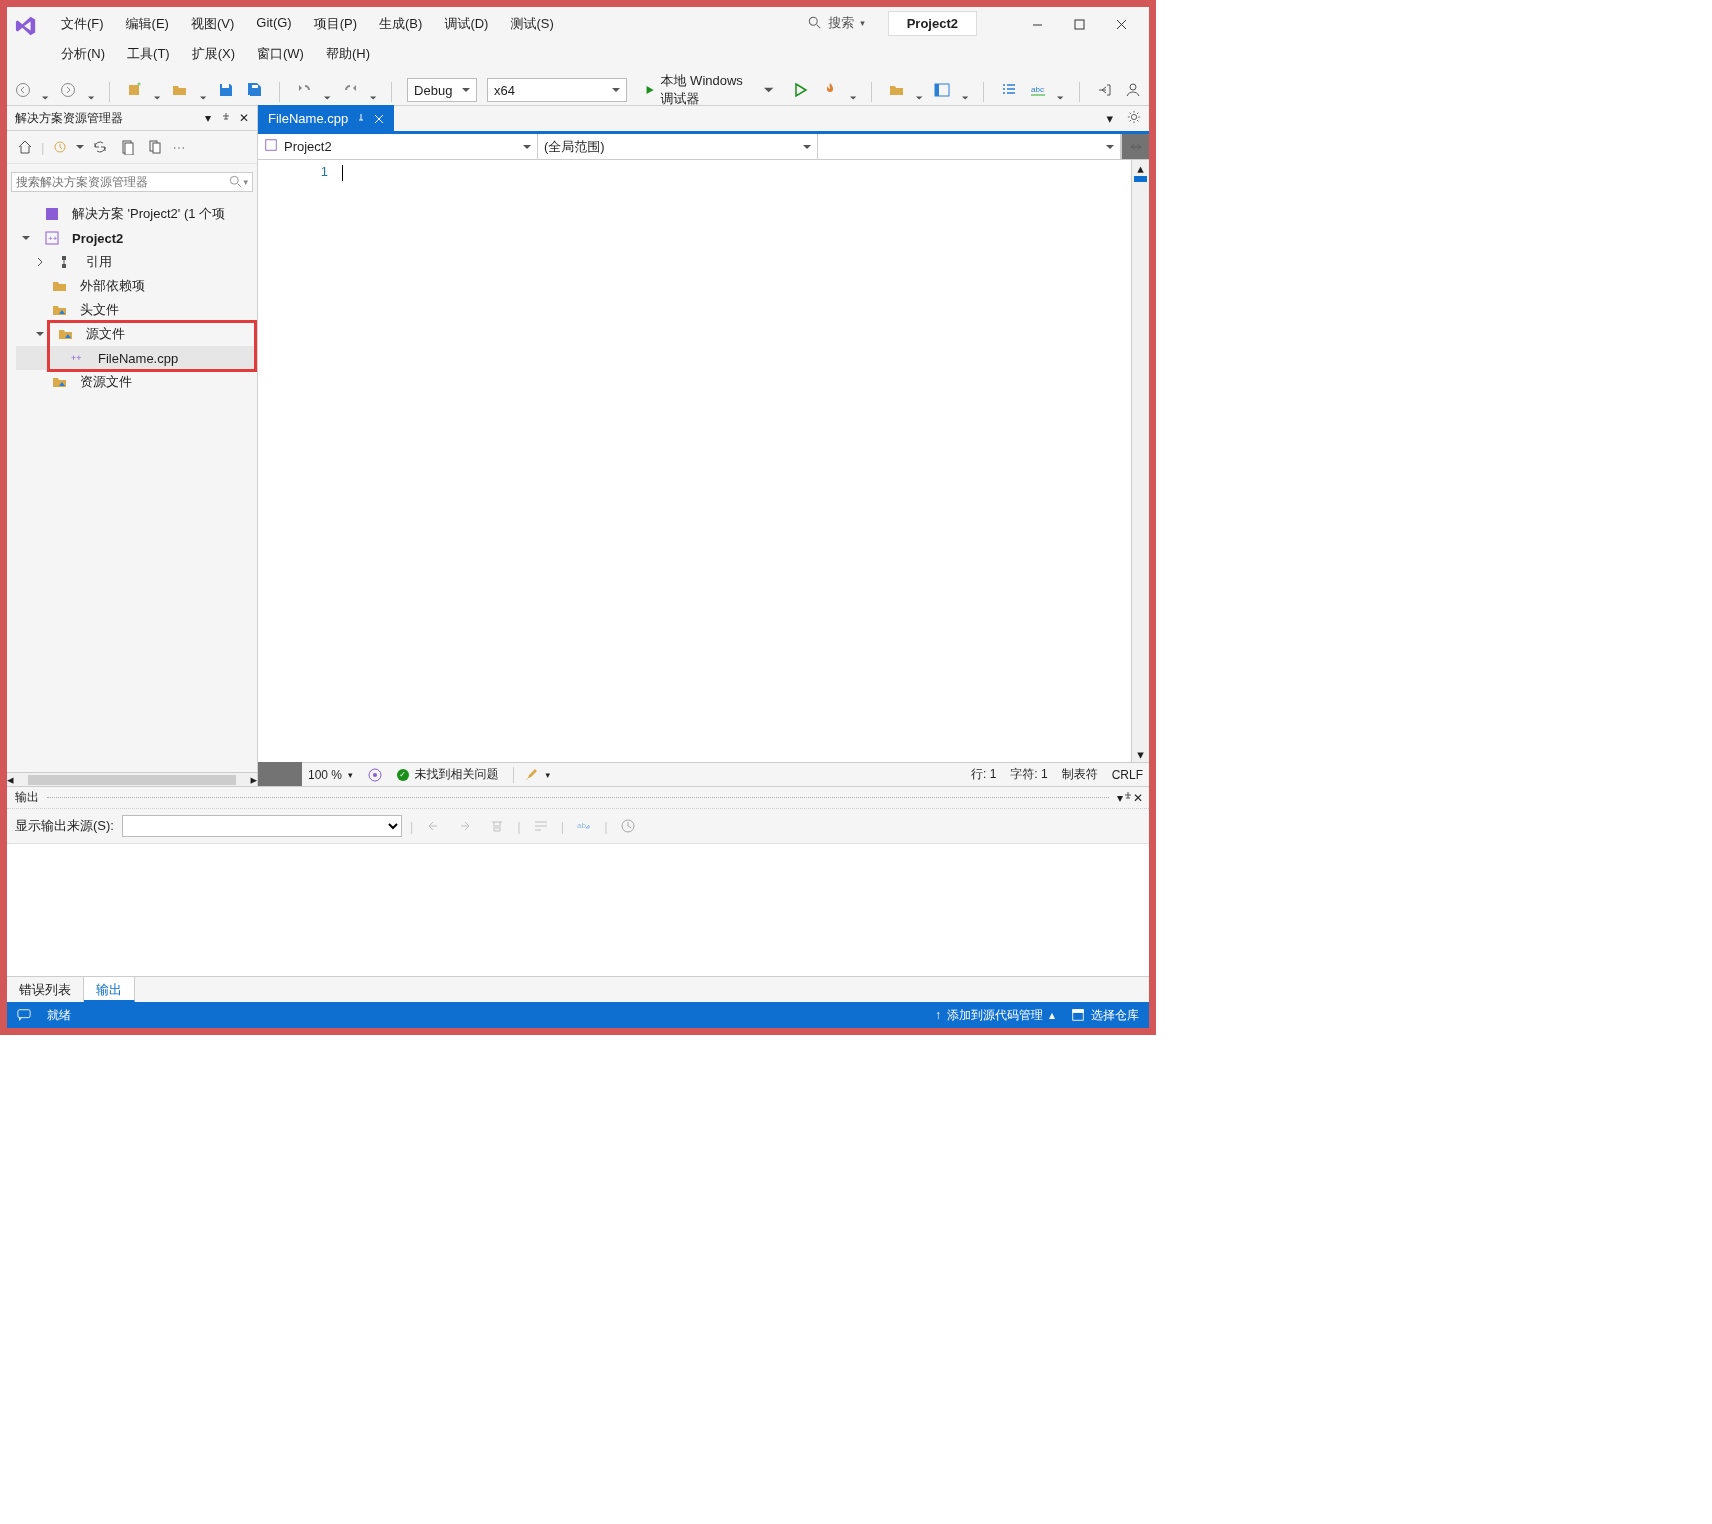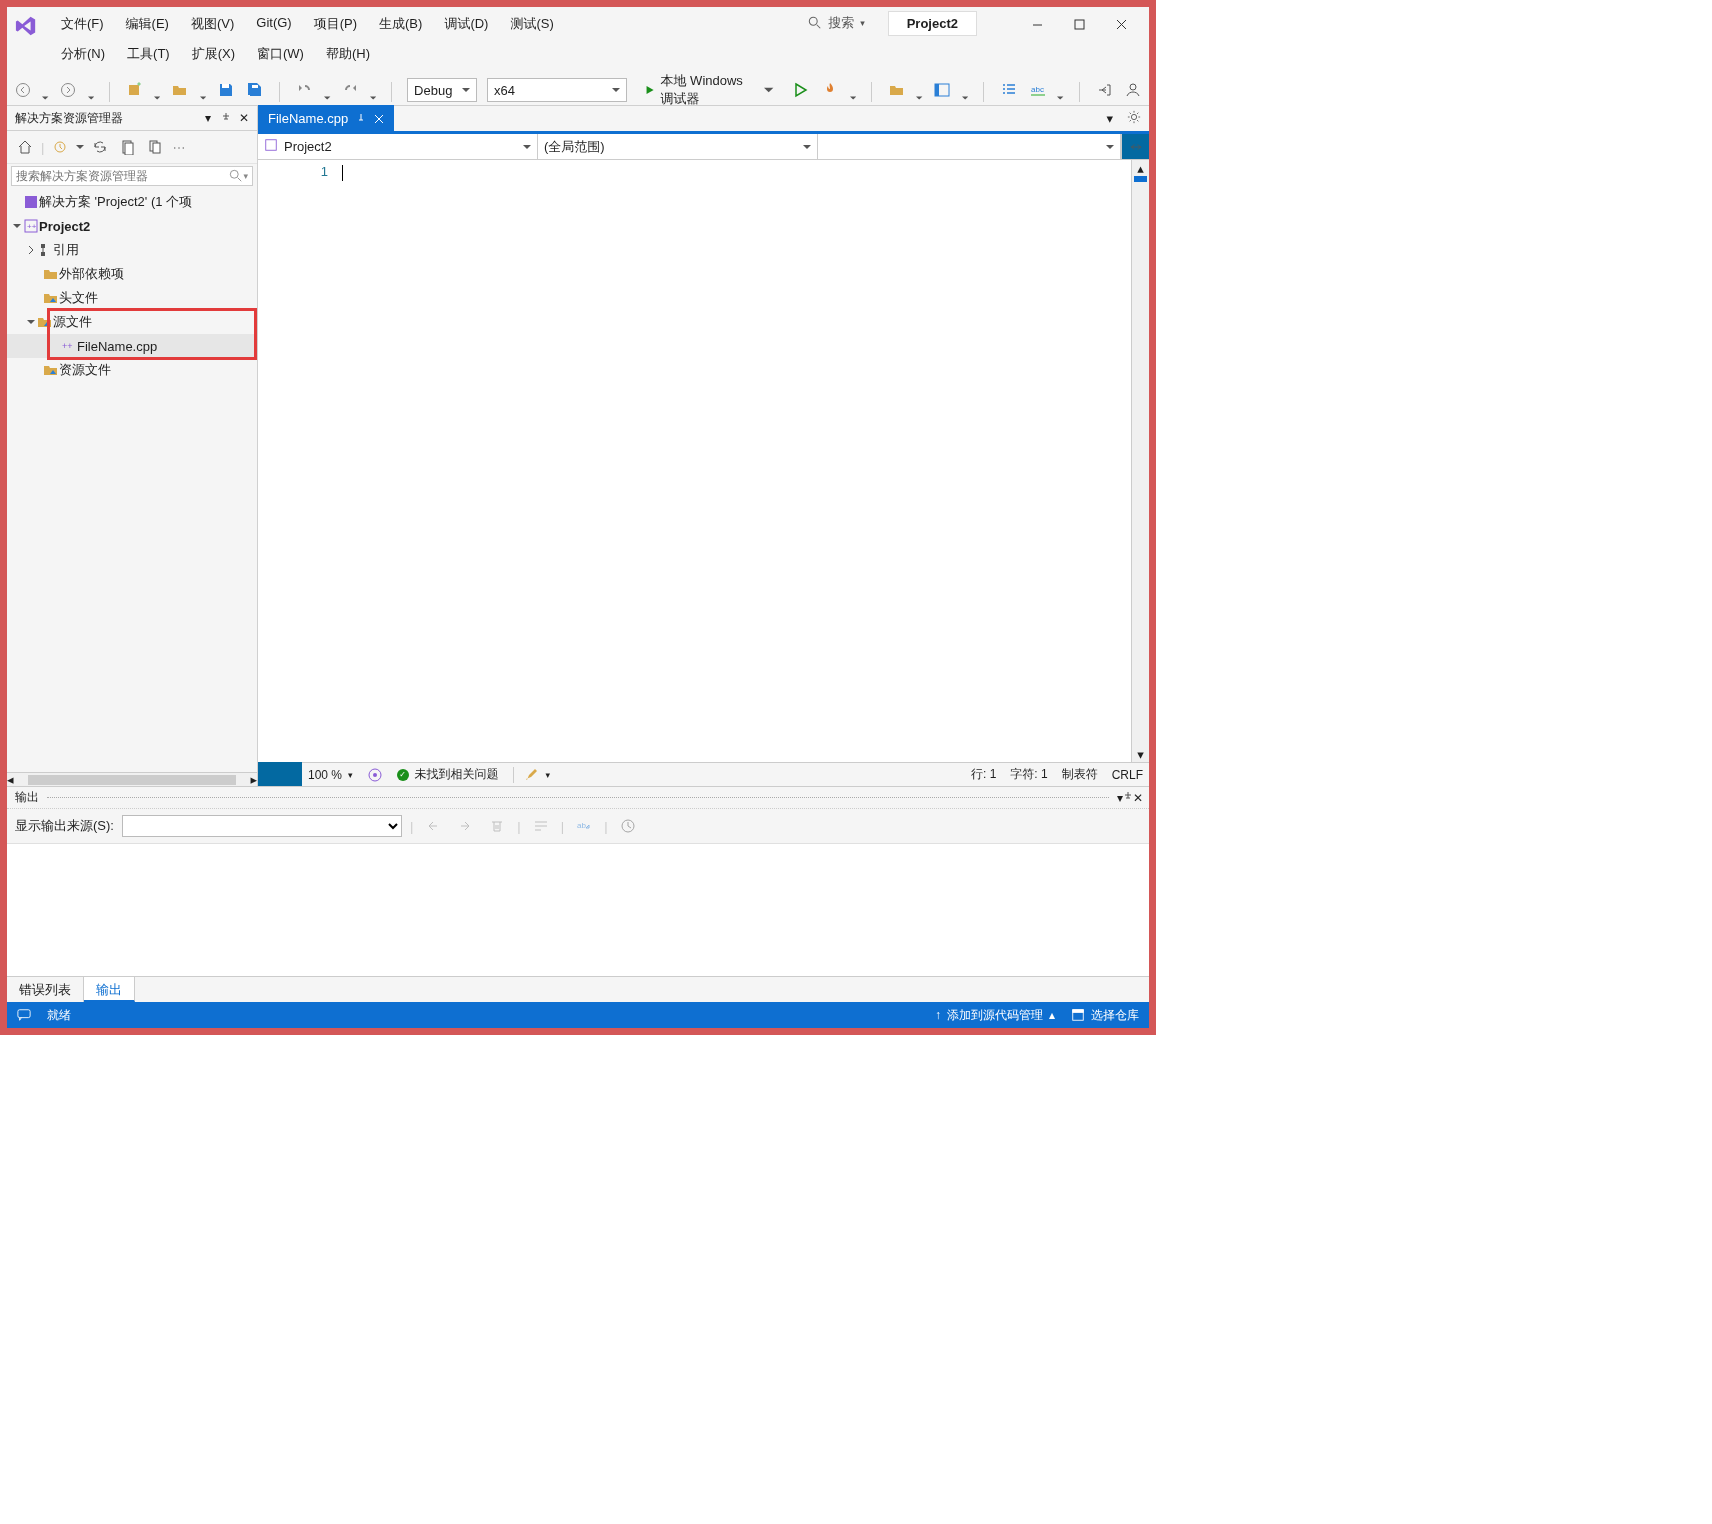--- a/index.html
+++ b/index.html
@@ -1,17 +1,17 @@
 <!DOCTYPE html>
 <html><head>
 <meta charset="utf-8">
 <style>
 * { box-sizing: border-box; margin: 0; padding: 0; font-family: "Microsoft YaHei", "Segoe UI", sans-serif; }
 body { width: 1156px; height: 1035px; background: #fff; font-size: 13px; color: #1f1f1f; overflow: hidden; border: 7px solid #d45757; }
-.window { width: 100%; height: 100%; display: flex; flex-direction: column; background: #0369a1; }
+.window { width: 100%; height: 100%; display: flex; flex-direction: column; background: #737373; }
 
 
 .titlebar { display: flex; align-items: flex-start; padding: 4px 8px 0 8px; background: #f5f5f5; }
 .vs-logo { width: 22px; height: 22px; margin-right: 14px; margin-top: 4px; }
 .vs-logo svg { width: 22px; height: 22px; }
 .menus { display: flex; flex-wrap: wrap; gap: 2px; flex: 1; }
 .menu-item { padding: 4px 10px; cursor: default; }
 .search-box { display: flex; align-items: center; gap: 6px; padding: 2px 10px; border: 1px solid transparent; color: #555; margin-right: 12px; }
 .search-box svg { width: 14px; height: 14px; }
 .project-label { background: #fff; padding: 4px 18px; font-weight: 600; border: 1px solid #ddd; margin-right: 40px; }
@@ -31,24 +31,24 @@
 .chev { width: 8px; height: 8px; }
 .chev path { fill: #555; }
 
 
 .main { flex: 1; display: flex; min-height: 0; }
 .sidebar { width: 251px; display: flex; flex-direction: column; border-right: 1px solid #d0d0d0; background: #f5f5f5; }
 .panel-hdr { display: flex; align-items: center; padding: 3px 4px 3px 8px; border-bottom: 1px solid #d0d0d0; font-size: 12px; }
 .panel-hdr .spacer { flex: 1; }
 .panel-hdr .pbtn { width: 18px; height: 18px; display: flex; align-items: center; justify-content: center; }
 .sidebar-tools { display: flex; align-items: center; padding: 4px 6px; gap: 4px; border-bottom: 1px solid #e4e4e4; }
-.sidebar-search { display: flex; align-items: center; margin: 2px 4px; border: 1px solid #ccc; background: #fff; padding: 2px 4px; }
+.sidebar-search { display: flex; align-items: center; margin: 8px 4px; border: 1px solid #ccc; background: #fff; padding: 2px 4px; }
 .sidebar-search input { flex: 1; border: none; outline: none; font-size: 12px; color: #888; background: transparent; }
 .tree { flex: 1; overflow: auto; padding-top: 2px; font-size: 13px; }
-.tree-row { display: flex; align-items: center; height: 24px; padding-left: 4px; gap: 0; white-space: nowrap; }
+.tree-row { display: flex; align-items: center; height: 24px; padding-left: 4px; gap: 12px; white-space: nowrap; margin-left: 9px; }
 .tree-row.sel { background: #e6e6e6; }
 .tree-row .exp { width: 12px; display: flex; justify-content: center; }
 .tree-row .exp svg { width: 10px; height: 10px; }
 .tree-row .ico { width: 16px; height: 16px; display: flex; align-items: center; justify-content: center; }
 .tree-row b { font-weight: 700; }
 .indent1 { padding-left: 18px; }
 .indent2 { padding-left: 36px; }
 .indent3 { padding-left: 54px; }
 .highlight-box { position: relative; }
 .highlight-box::after { content: ""; position: absolute; left: 40px; top: -2px; right: 0; bottom: -2px; border: 3px solid #e23b3b; pointer-events: none; }

